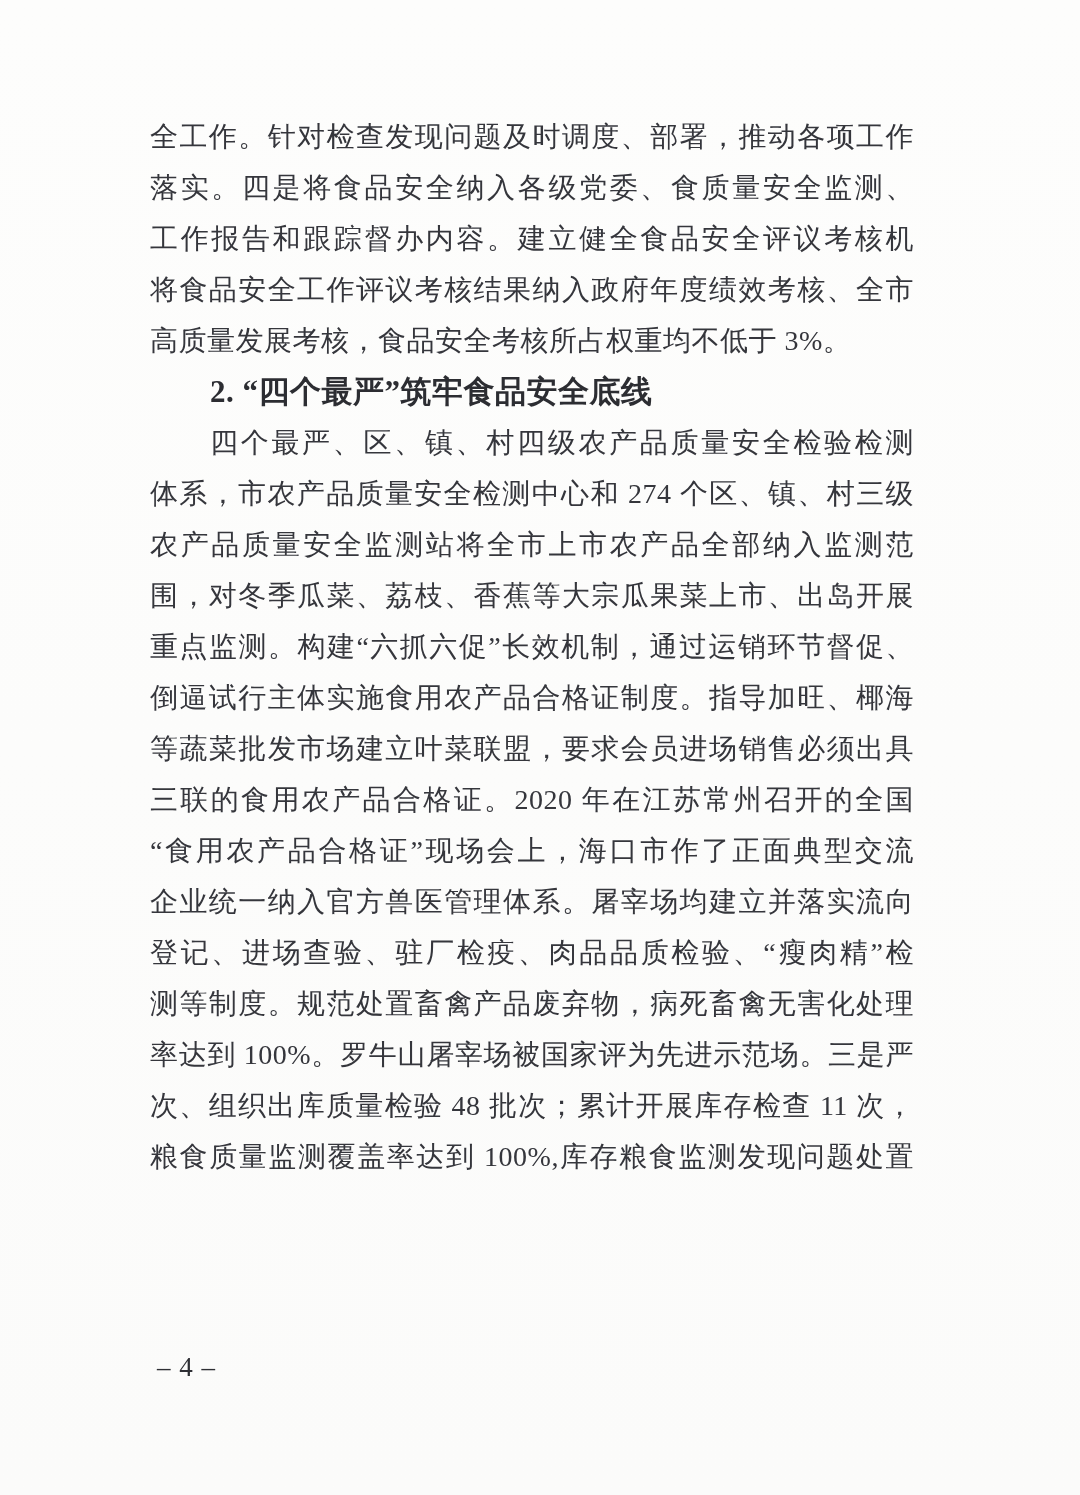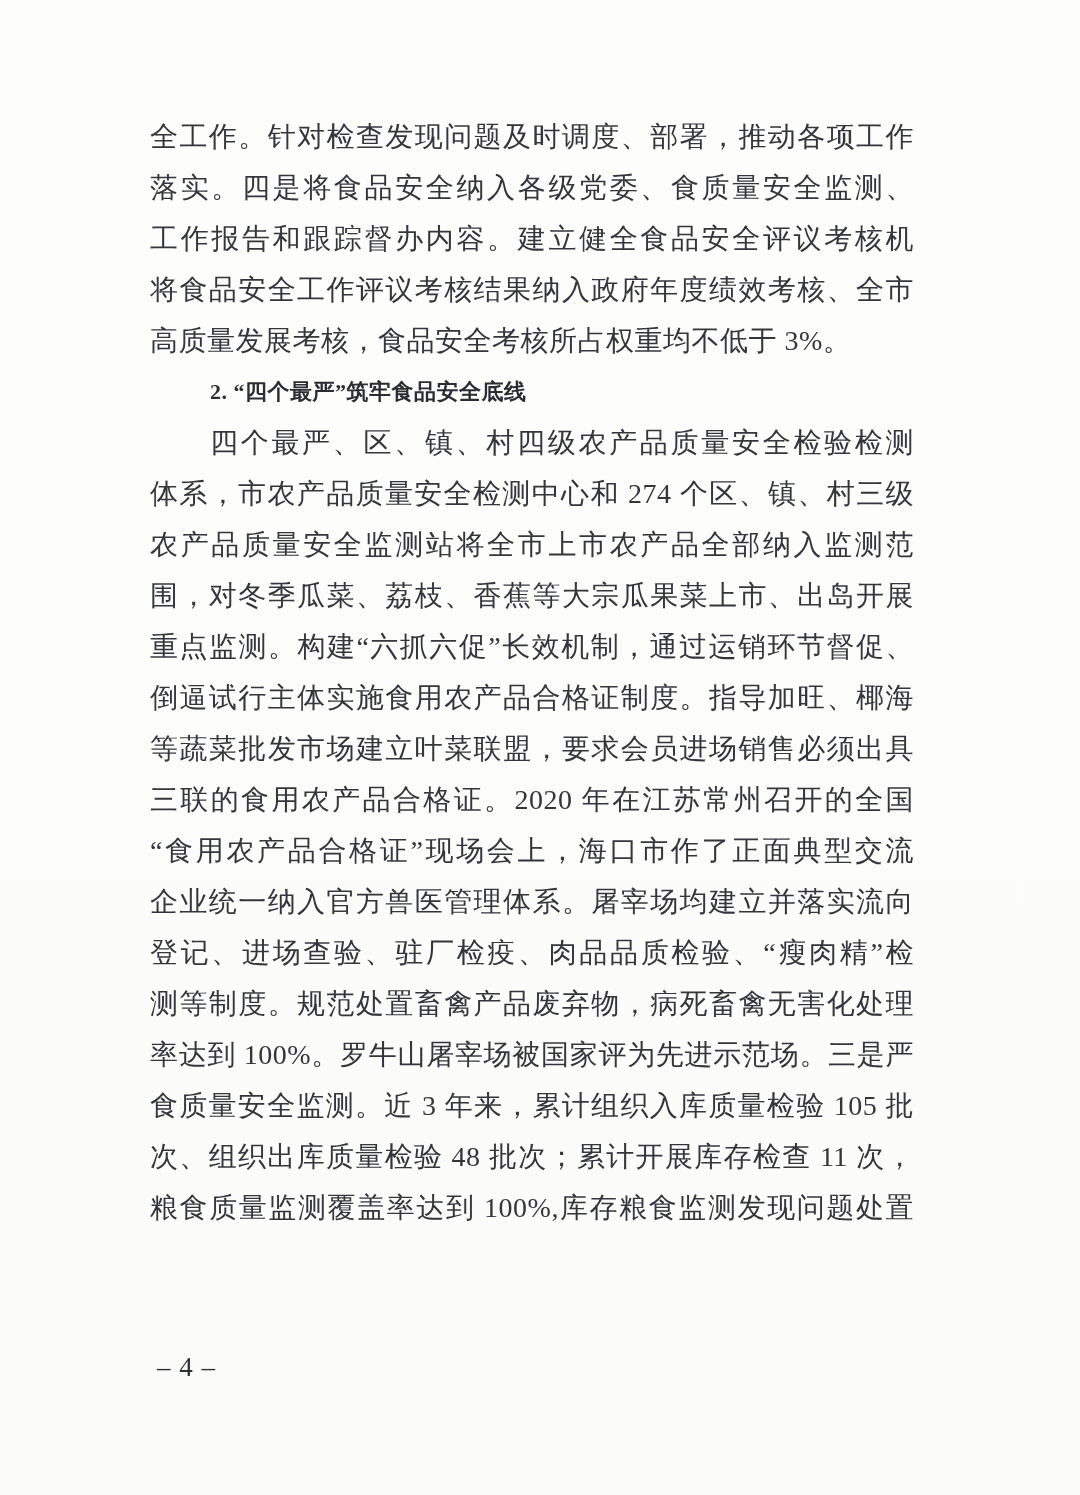--- a/index.html
+++ b/index.html
@@ -40,21 +40,21 @@
   .line.body-end {
     text-align: left;
     text-align-last: left;
   }
   .line.heading {
     font-weight: 700;
     color: #2c2d32;
     text-align: left;
     text-align-last: left;
     text-indent: 60px;
-    font-size: 22px;
+    font-size: 31px;
   }
   .line.body-indent {
     text-indent: 60px;
   }
   .footer-num {
     position: absolute;
     left: 157px;
     top: 1350px;
     font-size: 27px;
     line-height: 34px;
@@ -79,18 +79,17 @@
       <div class="line body">围，对冬季瓜菜、荔枝、香蕉等大宗瓜果菜上市、出岛开展</div>
       <div class="line body">重点监测。构建“六抓六促”长效机制，通过运销环节督促、</div>
       <div class="line body">倒逼试行主体实施食用农产品合格证制度。指导加旺、椰海</div>
       <div class="line body">等蔬菜批发市场建立叶菜联盟，要求会员进场销售必须出具</div>
       <div class="line body">三联的食用农产品合格证。2020 年在江苏常州召开的全国</div>
       <div class="line body">“食用农产品合格证”现场会上，海口市作了正面典型交流</div>
       <div class="line body">企业统一纳入官方兽医管理体系。屠宰场均建立并落实流向</div>
       <div class="line body">登记、进场查验、驻厂检疫、肉品品质检验、“瘦肉精”检</div>
       <div class="line body">测等制度。规范处置畜禽产品废弃物，病死畜禽无害化处理</div>
       <div class="line body">率达到 100%。罗牛山屠宰场被国家评为先进示范场。三是严</div>
-      <div class="line body">食质量安全监测。近 3 年来，累计组织入库质量检验 105 批</div>
       <div class="line body">次、组织出库质量检验 48 批次；累计开展库存检查 11 次，</div>
       <div class="line body">粮食质量监测覆盖率达到 100%,库存粮食监测发现问题处置</div>
     </div>
   <div class="footer-num">– 4 –</div>
 </div>
 
 </body></html>

